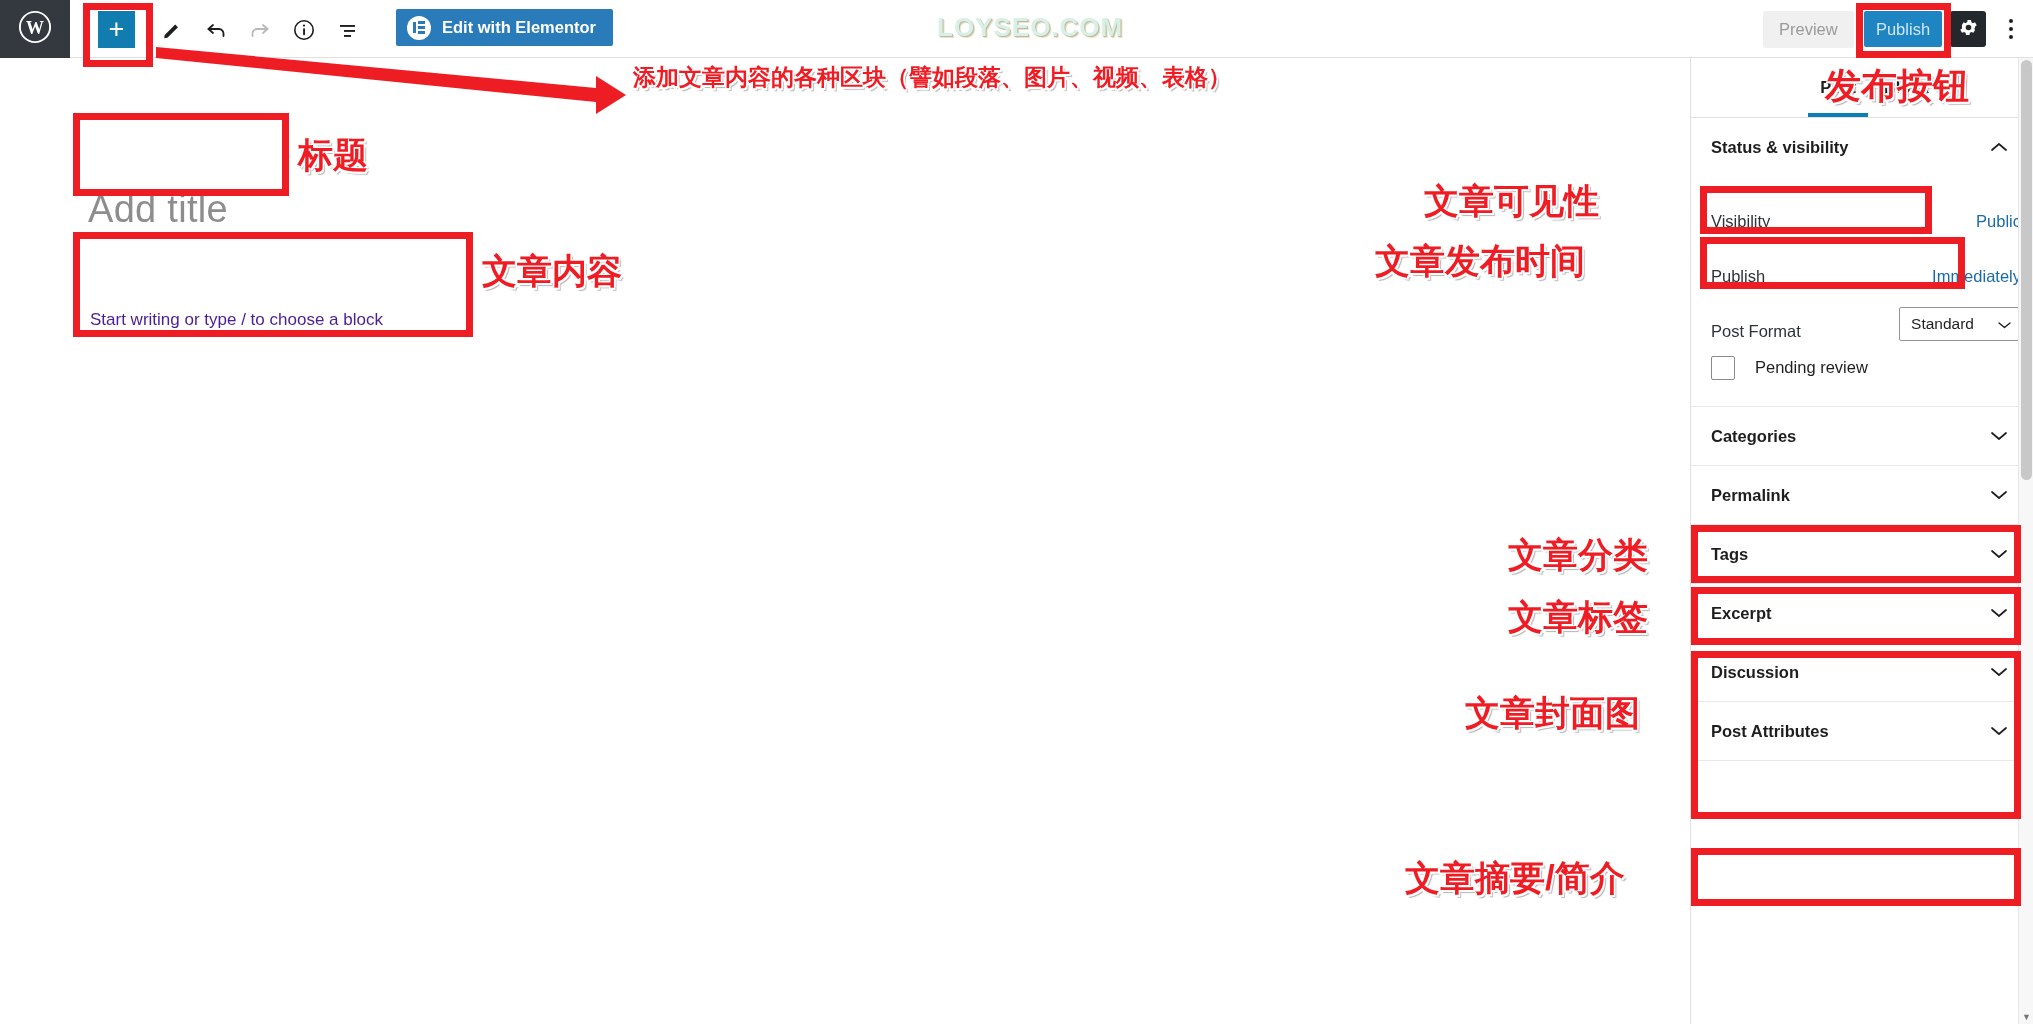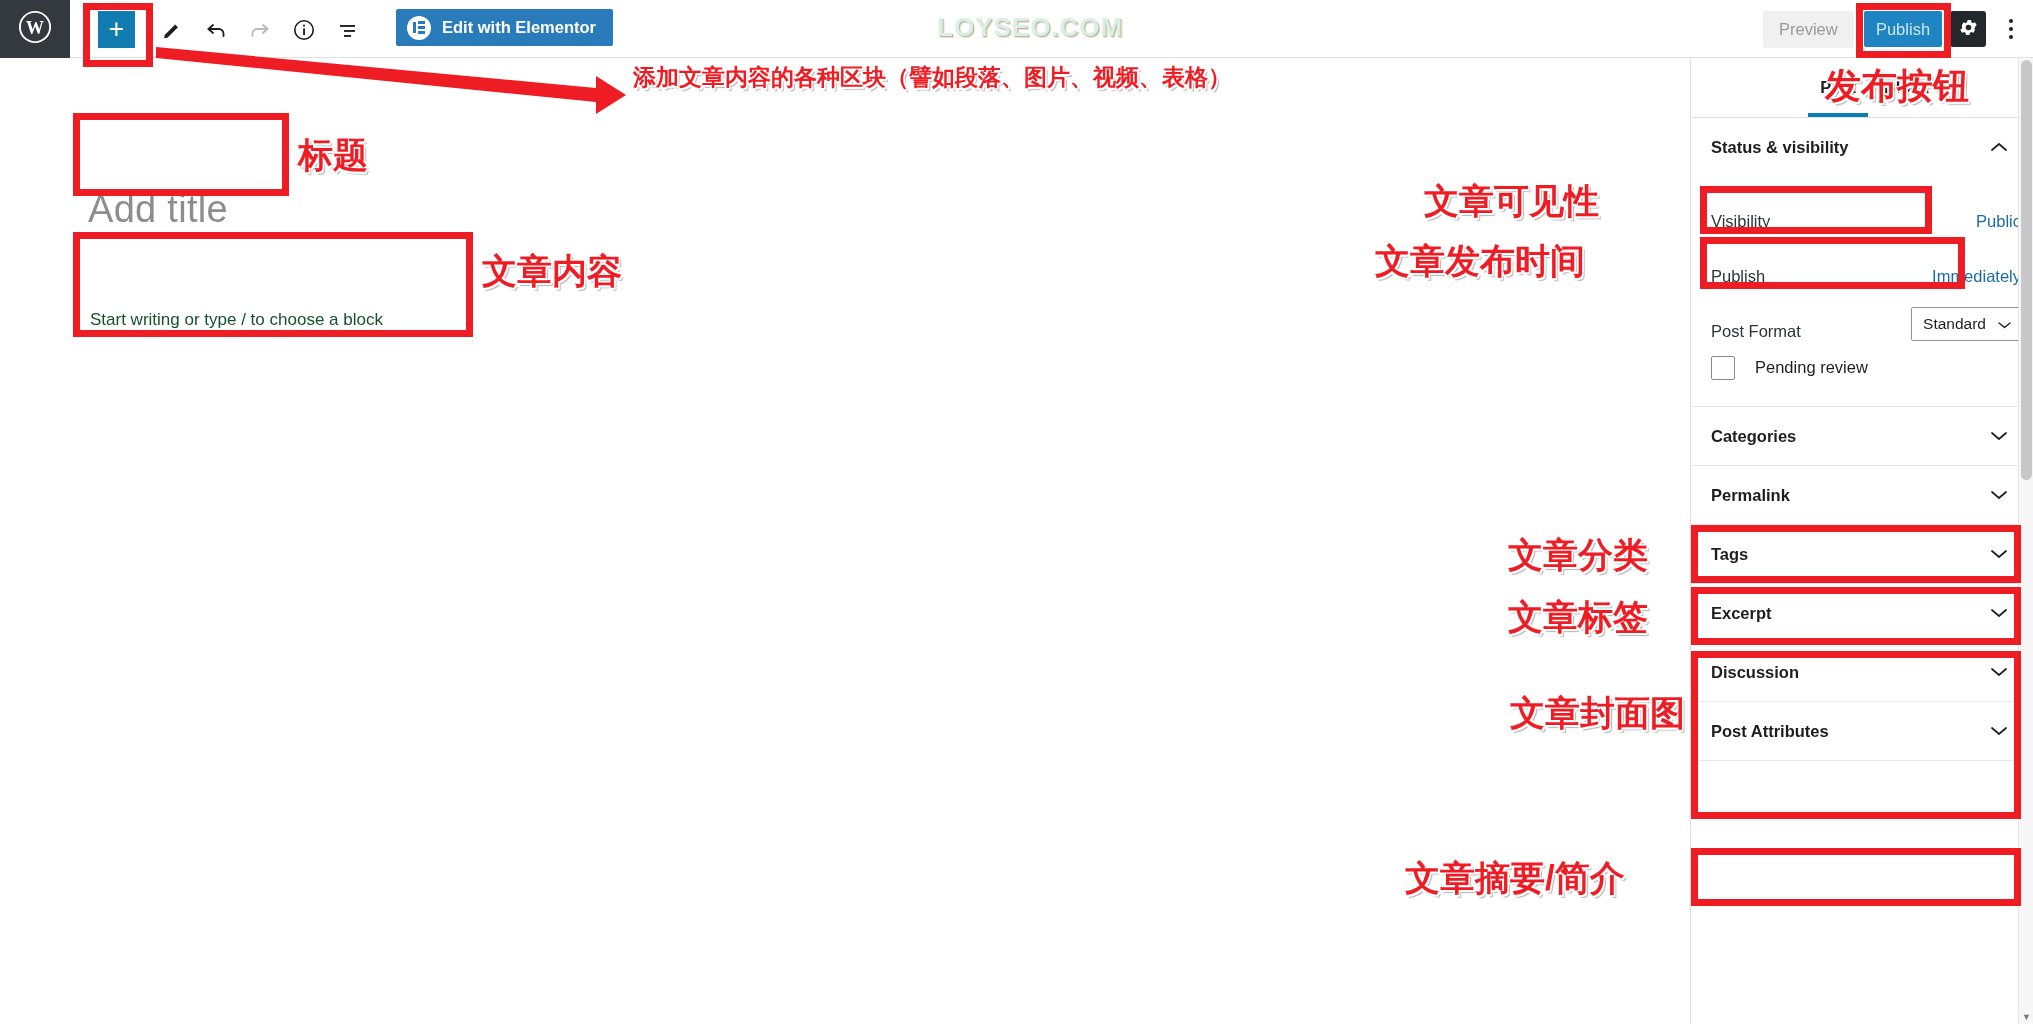--- a/index.html
+++ b/index.html
@@ -108,21 +108,21 @@
   .canvas { position: absolute; left: 0; top: 58px; width: 1690px; height: 966px; background: #fff; }
 
   .title-field {
     position: absolute; left: 88px; top: 130px;
     font-size: 38px; color: #8d8d8d; font-weight: 300;
     font-family: "Liberation Sans", sans-serif;
     letter-spacing: 0.3px;
   }
   .content-field {
     position: absolute; left: 90px; top: 252px;
-    font-size: 17px; color: #14532d;
+    font-size: 17px; color: #4c1d95;
     font-family: "Liberation Sans", sans-serif;
   }
 
   
   .sidebar {
     position: absolute; right: 0; top: 58px;
     width: 343px; height: 966px;
     background: #ffffff;
     border-left: 1px solid #e0e0e0;
     overflow: hidden;
@@ -163,21 +163,21 @@
     justify-content: space-between;
     padding: 0 12px 0 20px;
     font-size: 16.5px; color: #1e1e1e;
   }
   .sb-row .val { color: #1a6ba8; cursor: pointer; }
   .sb-row .label { color: #2c3338; }
 
   .select-box {
     border: 1px solid #949494; border-radius: 2px;
     height: 34px; padding: 0 9px 0 11px;
-    display: flex; align-items: center; gap: 12px;
+    display: flex; align-items: center; gap: 24px;
     font-size: 15.5px; color: #1e1e1e;
     background: #fff; cursor: pointer;
   }
 
   .sb-check-row {
     height: 53px; display: flex; align-items: center;
     gap: 15px; padding: 0 20px;
     font-size: 16.5px; color: #1e1e1e;
   }
   .cbox {
@@ -487,18 +487,18 @@
     <div class="anno-txt" style="left:482px; top:248px; font-size:35px;">文章内容</div>
 
     <div class="anno-txt" style="left:1424px; top:178px; font-size:35px;">文章可见性</div>
 
     <div class="anno-txt" style="left:1375px; top:238px; font-size:35px;">文章发布时间</div>
 
     <div class="anno-txt" style="left:1508px; top:532px; font-size:35px;">文章分类</div>
 
     <div class="anno-txt" style="left:1508px; top:594px; font-size:35px;">文章标签</div>
 
-    <div class="anno-txt" style="left:1465px; top:690px; font-size:35px;margin-left:45px;">文章封面图</div>
+    <div class="anno-txt" style="left:1465px; top:690px; font-size:35px;">文章封面图</div>
 
     <div class="anno-txt" style="left:1405px; top:855px; font-size:35px;">文章摘要/简介</div>
   </div>
 
 </div>
 
 </body></html>

